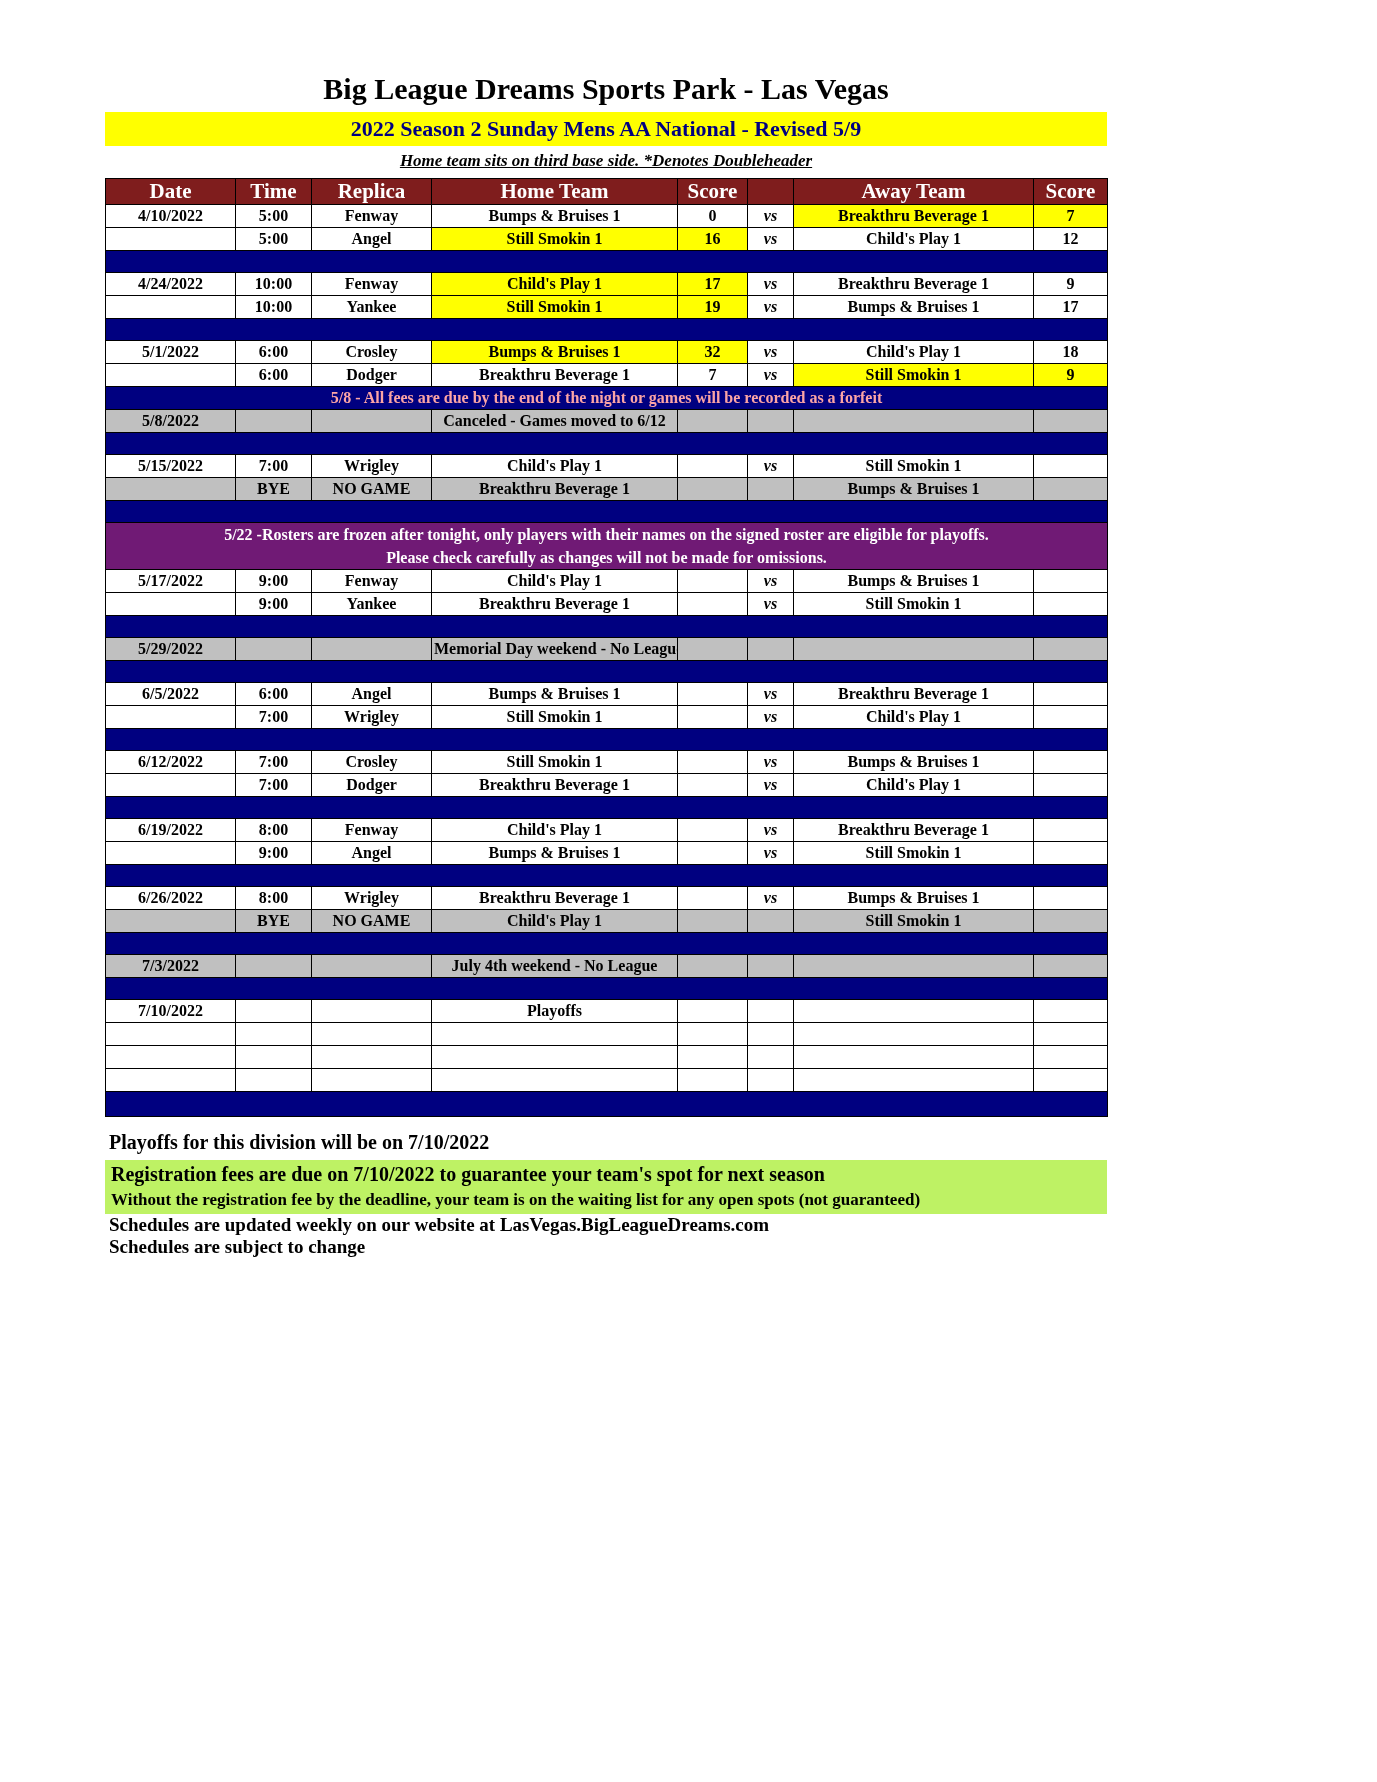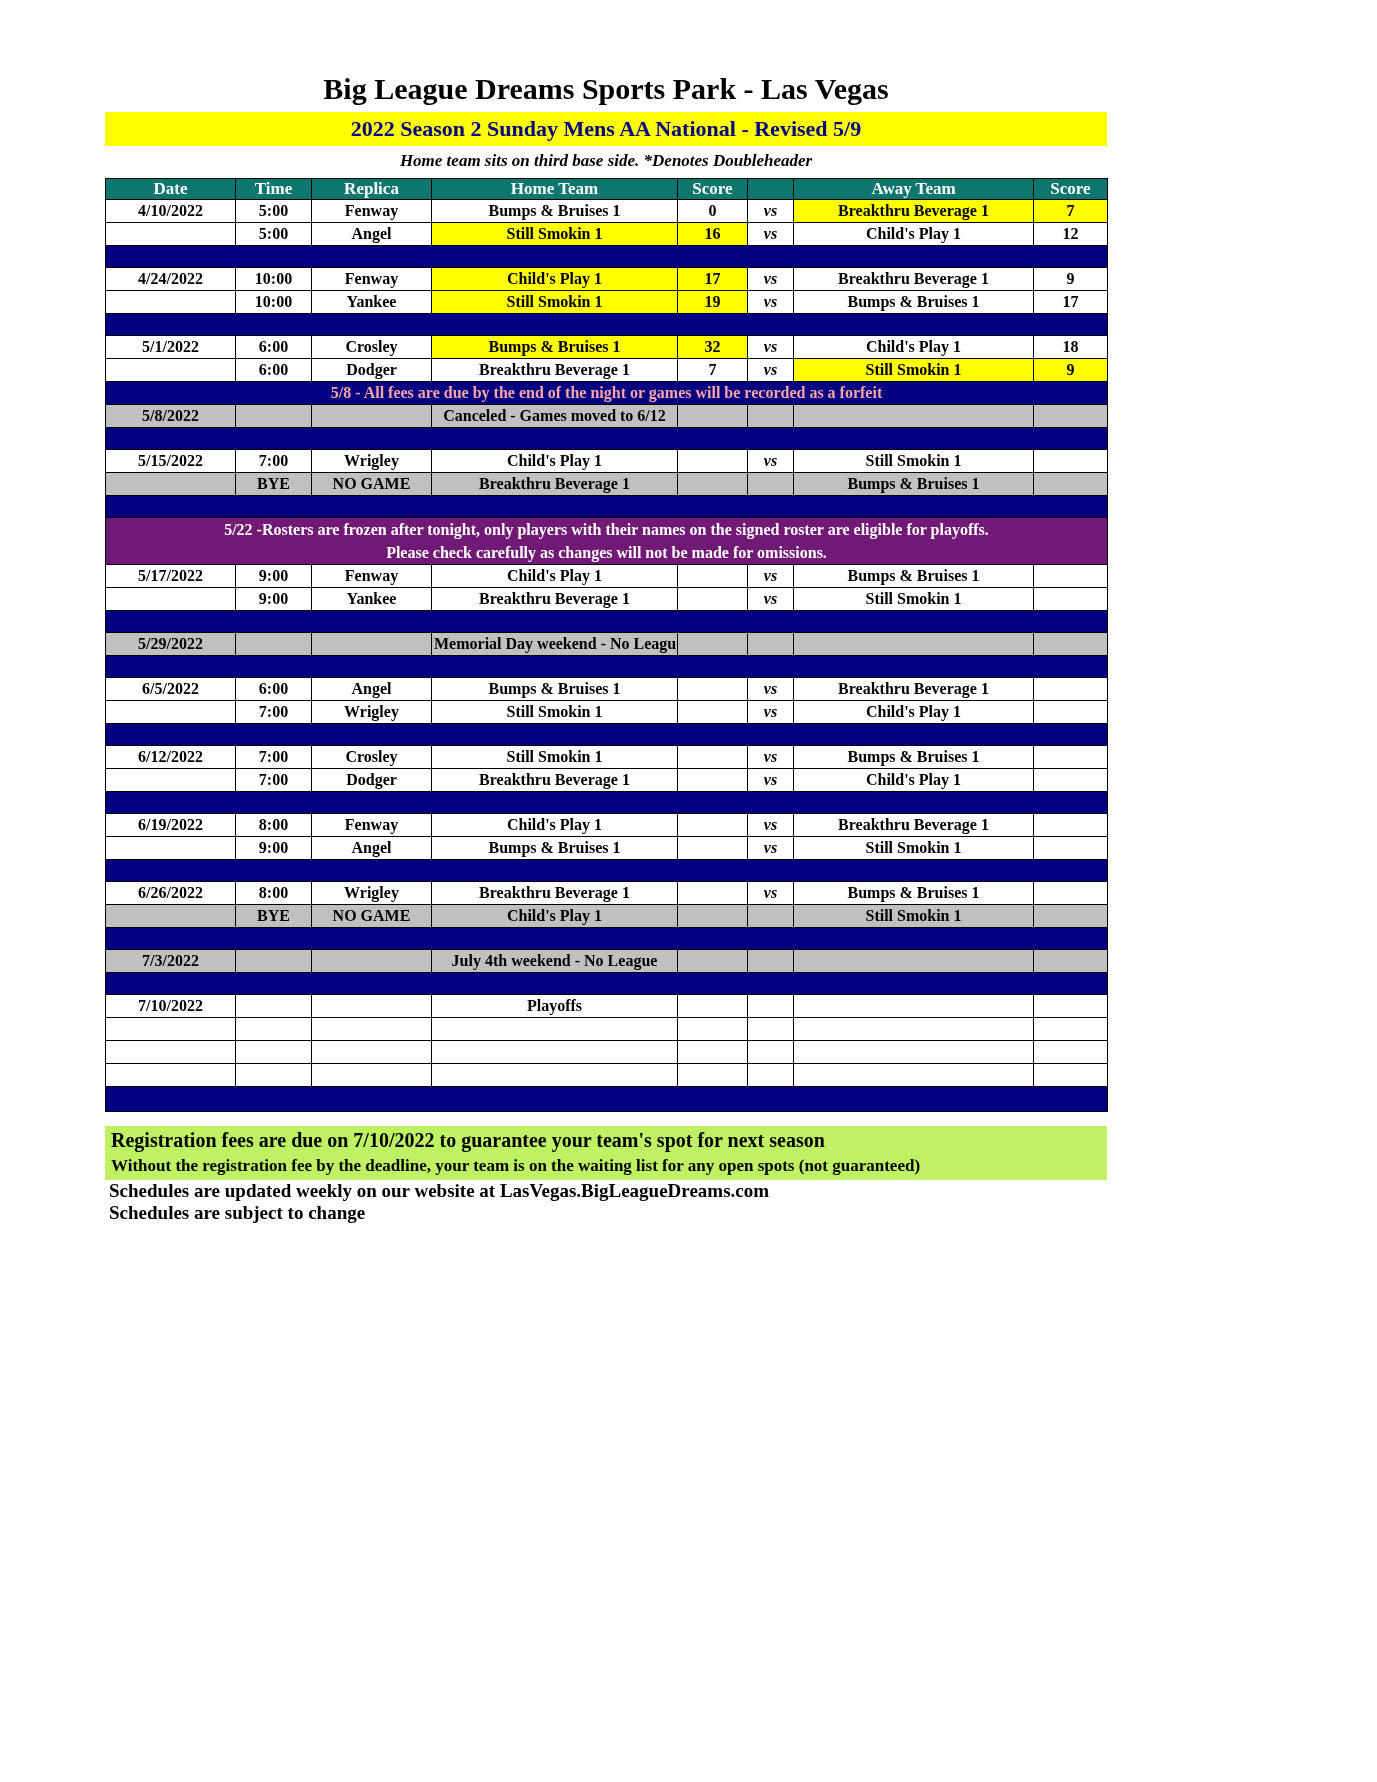--- a/index.html
+++ b/index.html
@@ -30,40 +30,41 @@
     font-weight: bold;
     text-align: center;
     padding: 4px 0;
   }
   .home-note {
     font-size: 17px;
     font-weight: bold;
     font-style: italic;
     text-align: center;
     margin: 5px 0 7px 0;
+    text-decoration: underline;
   }
   table.schedule {
     border-collapse: collapse;
     table-layout: fixed;
     width: 1002px;
   }
   table.schedule th, table.schedule td {
     border: 1px solid #000;
     height: 23px;
     padding: 0 2px;
     font-weight: bold;
     font-size: 16px;
     text-align: center;
     overflow: hidden;
     white-space: nowrap;
   }
   table.schedule thead th {
-    background: #0f766e;
+    background: #7f1d1d;
     color: #ffffff;
-    font-size: 17px;
+    font-size: 21px;
     height: 14px;
   }
   td.hl { background: #FFFF00; }
   tr.gray-row td { background: #C0C0C0; }
   td.c-vs { font-style: italic; font-size: 15px; }
   td.navy-cell {
     background: #000080;
     color: #fca5a5;
     font-size: 16px;
     text-align: center;
@@ -435,20 +436,21 @@
           <td class="c-team"></td>
           <td class="c-score"></td>
         </tr>
         <tr>
           <td class="navy-cell bottom" colspan="8"></td>
         </tr>
       </tbody>
   </table>
 
   <div class="footer">
+    <div class="playoffs-note">Playoffs for this division will be on 7/10/2022</div>
     <div class="yellow-block">
       <div class="registration-note">Registration fees are due on 7/10/2022 to guarantee your team's spot for next season</div>
       <div class="waitlist-note">Without the registration fee by the deadline, your team is on the waiting list for any open spots (not guaranteed)</div>
     </div>
     <div class="website-note">Schedules are updated weekly on our website at LasVegas.BigLeagueDreams.com</div>
     <div class="change-note">Schedules are subject to change</div>
   </div>
 
 </div>
 

